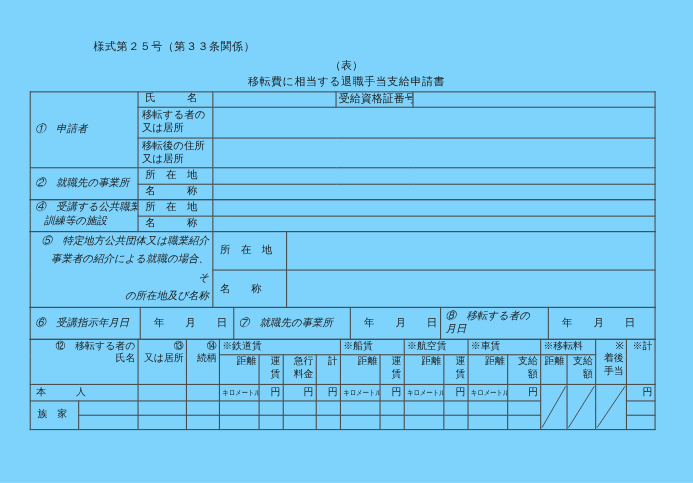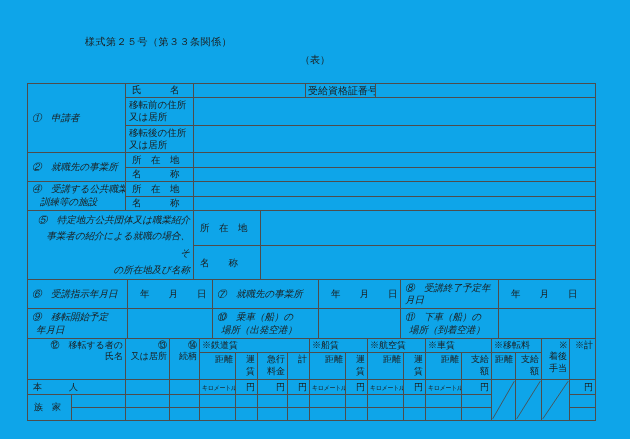--- a/index.html
+++ b/index.html
@@ -1,21 +1,21 @@
 <!DOCTYPE html>
 <html><head>
 <meta charset="utf-8">
 <style>
   html,body{margin:0;padding:0;background:#fff;}
   body{
     width:630px;height:439px;overflow:hidden;
     font-family:"DejaVu Serif","Liberation Serif",serif;
     color:#1c1c1c;
   }
-  .sheet{position:relative;width:630px;height:439px;background:#0ea5e9;}
+  .sheet{position:relative;width:630px;height:439px;background:#7dd3fc;}
   .form-no{position:absolute;left:85px;top:35px;font-size:10px;letter-spacing:.5px;}
   .sheet-side{position:absolute;left:0;top:53px;width:100%;text-align:center;font-size:10px;}
   .form-title{position:absolute;left:0;top:67px;width:100%;text-align:center;font-size:10px;letter-spacing:.5px;}
   .tables{position:absolute;left:27px;top:83px;width:568px;}
   table{border-collapse:collapse;table-layout:fixed;width:568px;}
   table + table{margin-top:-1px;}
   td{border:1px solid #4d4d4d;font-size:9.5px;line-height:1.3;padding:1px 3px;vertical-align:middle;overflow:hidden;}
   .t6 td{font-size:9px;line-height:1.25;padding:1px 2px;}
   .lab{padding-left:4px;font-style:italic;}
   .sp{padding:0 6px;white-space:nowrap;}
@@ -31,20 +31,21 @@
   .diag svg{position:absolute;left:0;top:0;width:100%;height:100%;display:block;}
   .h13{height:13px}.h14{height:14px}.h15{height:15px}.h25{height:25px}.h24{height:24px}
   .h27{height:27px}.h29{height:29px}.h30{height:30px}
 </style>
 </head>
 <body>
 
 <div class="sheet">
   <div class="form-no">様式第２５号（第３３条関係）</div>
   <div class="sheet-side">（表）</div>
+  <div class="form-title">移転費に相当する退職手当支給申請書</div>
 
   <div class="tables">
 
     <table class="t1">
       <colgroup>
           <col style="width:98px">
           <col style="width:68px">
           <col style="width:112px">
           <col style="width:70px">
           <col style="width:220px">
@@ -52,21 +53,21 @@
       <tbody>
           <tr class="h13">
         <td class="lab" rowspan="3">①　申請者</td>
         <td class="sp">氏　　　名</td>
         <td></td>
         <td class="cert">受給資格証番号</td>
         <td></td>
       </tr>
       <tr class="h27">
         <td>
-              <div>移転前の住所</div>
+              <div>移転する者の</div>
               <div>又は居所</div>
             </td>
         <td colspan="3"></td>
       </tr>
       <tr class="h27">
         <td>
               <div>移転後の住所</div>
               <div>又は居所</div>
             </td>
         <td colspan="3"></td>
@@ -138,41 +139,24 @@
           <col style="width:98px">
           <col style="width:97px">
         </colgroup>
       <tbody>
           <tr class="h29">
         <td class="lab">⑥　受講指示年月日</td>
         <td class="spw">年　　月　　日</td>
         <td class="lab">⑦　就職先の事業所</td>
         <td class="spw">年　　月　　日</td>
         <td class="lab">
-              <div class="nw">⑧　受講終了予定年</div>
+              <div class="nw">⑧　移転する者の</div>
               <div>月日</div>
             </td>
         <td class="spw">年　　月　　日</td>
-      </tr>
-      <tr class="h30">
-        <td class="lab">
-              <div>⑨　移転開始予定</div>
-              <div style="padding-left:4px">年月日</div>
-            </td>
-        <td class="spw"></td>
-        <td class="lab">
-              <div>⑩　乗車（船）の</div>
-              <div style="padding-left:4px">場所（出発空港）</div>
-            </td>
-        <td></td>
-        <td class="lab">
-              <div>⑪　下車（船）の</div>
-              <div style="padding-left:4px">場所（到着空港）</div>
-            </td>
-        <td></td>
       </tr>
     </tbody>
       </table>
 
     <table class="t6">
       <colgroup>
         <col style="width:44px">
           <col style="width:54px">
           <col style="width:44px">
           <col style="width:30px">

